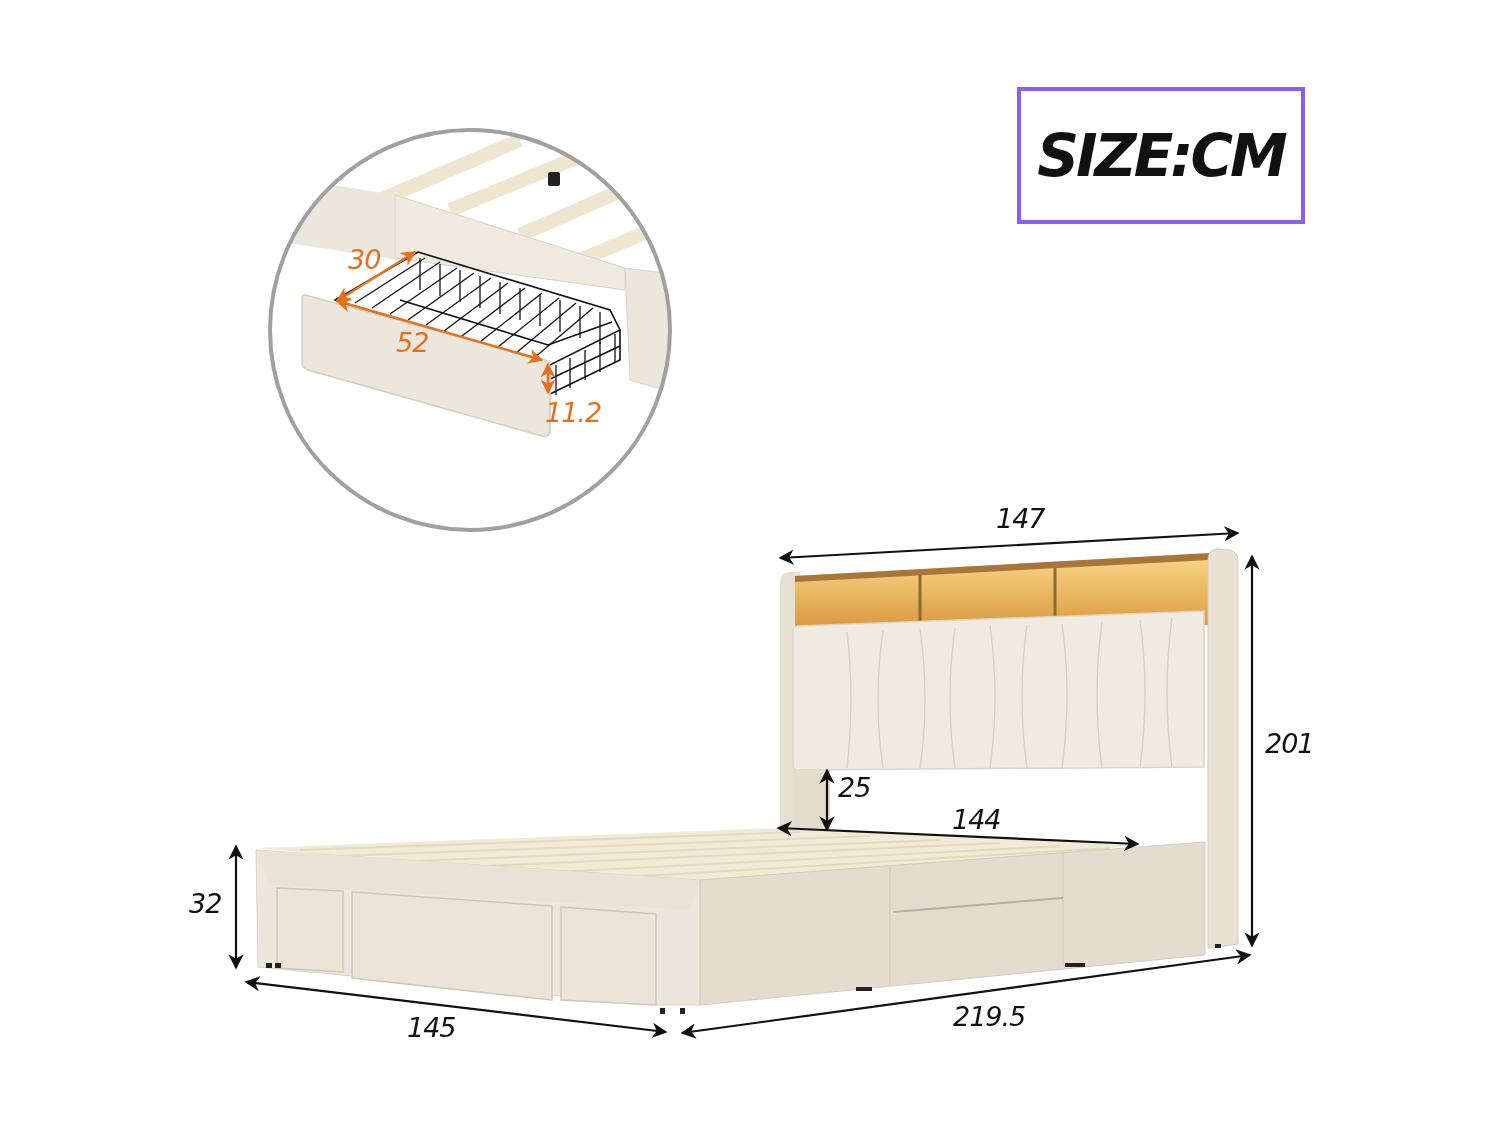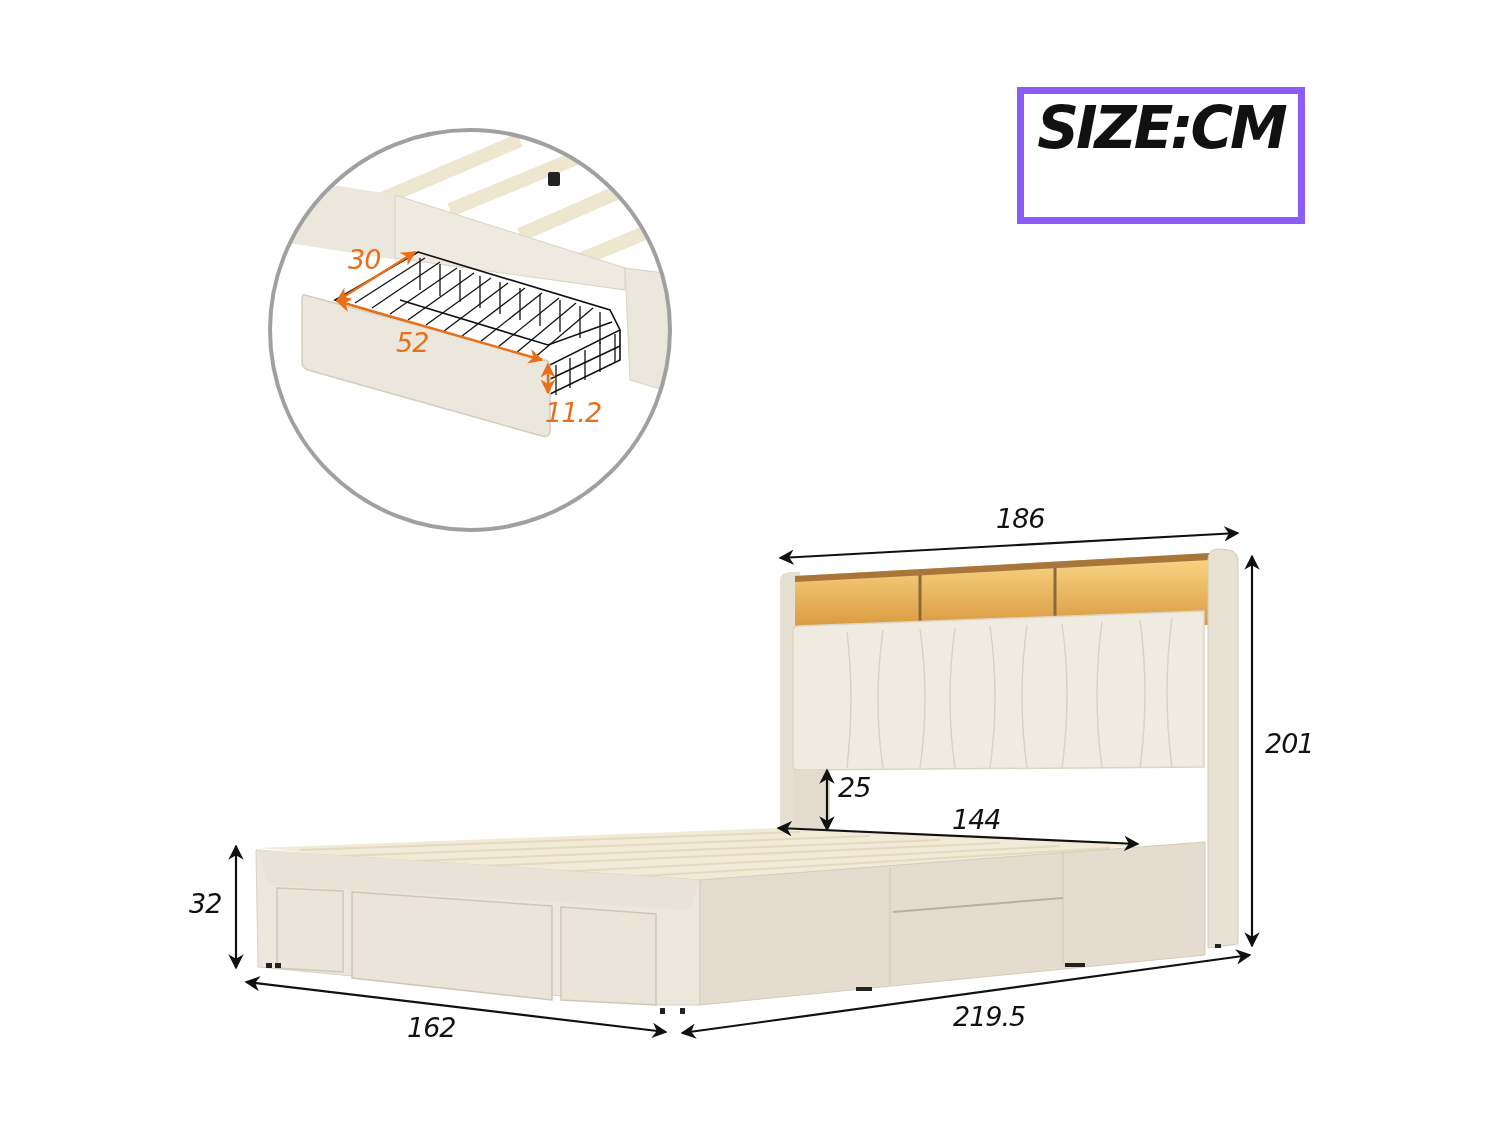--- a/index.html
+++ b/index.html
@@ -1,21 +1,21 @@
 <!DOCTYPE html>
 <html><head>
 <meta charset="utf-8">
 <style>
   html, body { margin: 0; padding: 0; background: #ffffff; }
   body { width: 1500px; height: 1125px; position: relative; overflow: hidden;
          font-family: "DejaVu Sans", "Liberation Sans", sans-serif; }
   .stage { position: absolute; left: 0; top: 0; width: 1500px; height: 1125px; }
   .unit-box { position: absolute; left: 1017px; top: 87px; width: 288px; height: 137px;
-              border: 7px solid #8b5cf6; box-sizing: border-box; display: flex;
-              align-items: flex-start; justify-content: center; background: #fff; }
+              border: 4px solid #8b5cf6; box-sizing: border-box; display: flex;
+              align-items: center; justify-content: center; background: #fff; }
   .unit-text { font-size: 58px; font-style: italic; font-weight: bold; color: #111;
                letter-spacing: -3px; }
   .dim { position: absolute; font-style: italic; font-size: 27px; color: #111;
          letter-spacing: -1px; }
   .dim.orange { color: #e8701c; font-size: 27px; }
 </style>
 </head>
 <body>
 
 <div class="stage">
@@ -179,21 +179,21 @@
   <div class="unit-box">
     <span class="unit-text">SIZE:CM</span>
   </div>
 
   
   <span class="dim orange" style="left:348px; top:244px;">30</span>
   <span class="dim orange" style="left:396px; top:327px;">52</span>
   <span class="dim orange" style="left:545px; top:397px;">11.2</span>
 
   
-  <span class="dim" style="left:996px; top:503px;">186</span>
+  <span class="dim" style="left:996px; top:503px;">147</span>
   <span class="dim" style="left:1265px; top:728px;">201</span>
   <span class="dim" style="left:838px; top:772px;">25</span>
   <span class="dim" style="left:952px; top:804px;">144</span>
   <span class="dim" style="left:189px; top:880px;margin-top:8px;">32</span>
-  <span class="dim" style="left:407px; top:1012px;">162</span>
+  <span class="dim" style="left:407px; top:1012px;">145</span>
   <span class="dim" style="left:953px; top:1001px;text-align:center;">219.5</span>
 
 </div>
 
 </body></html>

